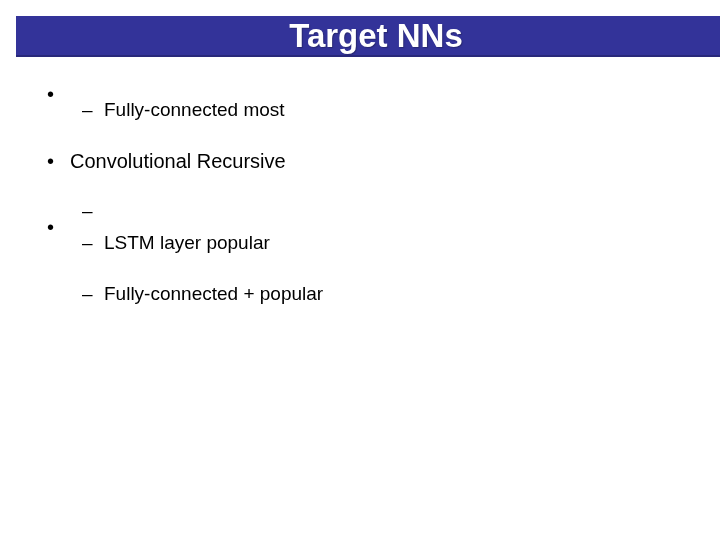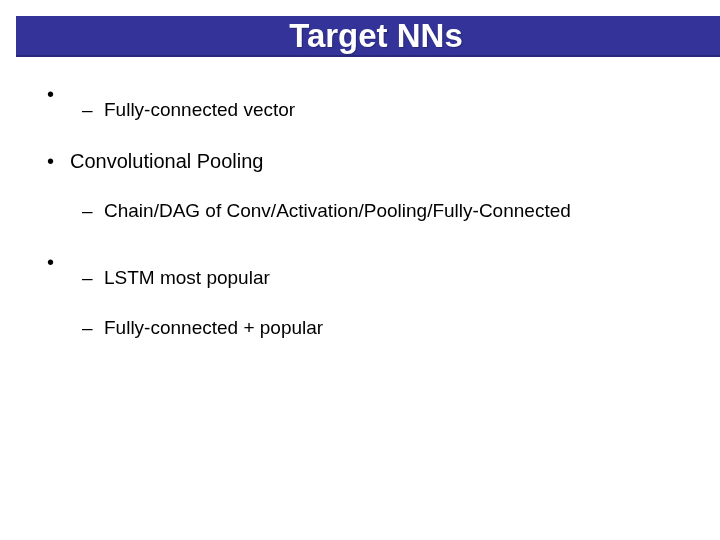--- a/index.html
+++ b/index.html
@@ -71,40 +71,39 @@
   </div>
 
   <div class="content">
 
     <div class="bullet-row level-1">
       <span class="marker">•</span>
     </div>
 
     <div class="bullet-row level-2">
       <span class="marker">–</span>
-      <span>Fully-connected vector</span>
+      <span>Fully-connected most</span>
     </div>
 
     <div class="bullet-row level-1">
       <span class="marker">•</span>
-      <span>Convolutional Pooling</span>
+      <span>Convolutional Recursive</span>
     </div>
 
     <div class="bullet-row level-2">
       <span class="marker">–</span>
-      <span>Chain/DAG of Conv/Activation/Pooling/Fully-Connected</span>
     </div>
 
     <div class="bullet-row level-1">
       <span class="marker">•</span>
     </div>
 
     <div class="bullet-row level-2">
       <span class="marker">–</span>
-      <span>LSTM most popular</span>
+      <span>LSTM layer popular</span>
     </div>
 
     <div class="bullet-row level-2">
       <span class="marker">–</span>
       <span>Fully-connected + popular</span>
     </div>
 
   </div>
 </div>
 

